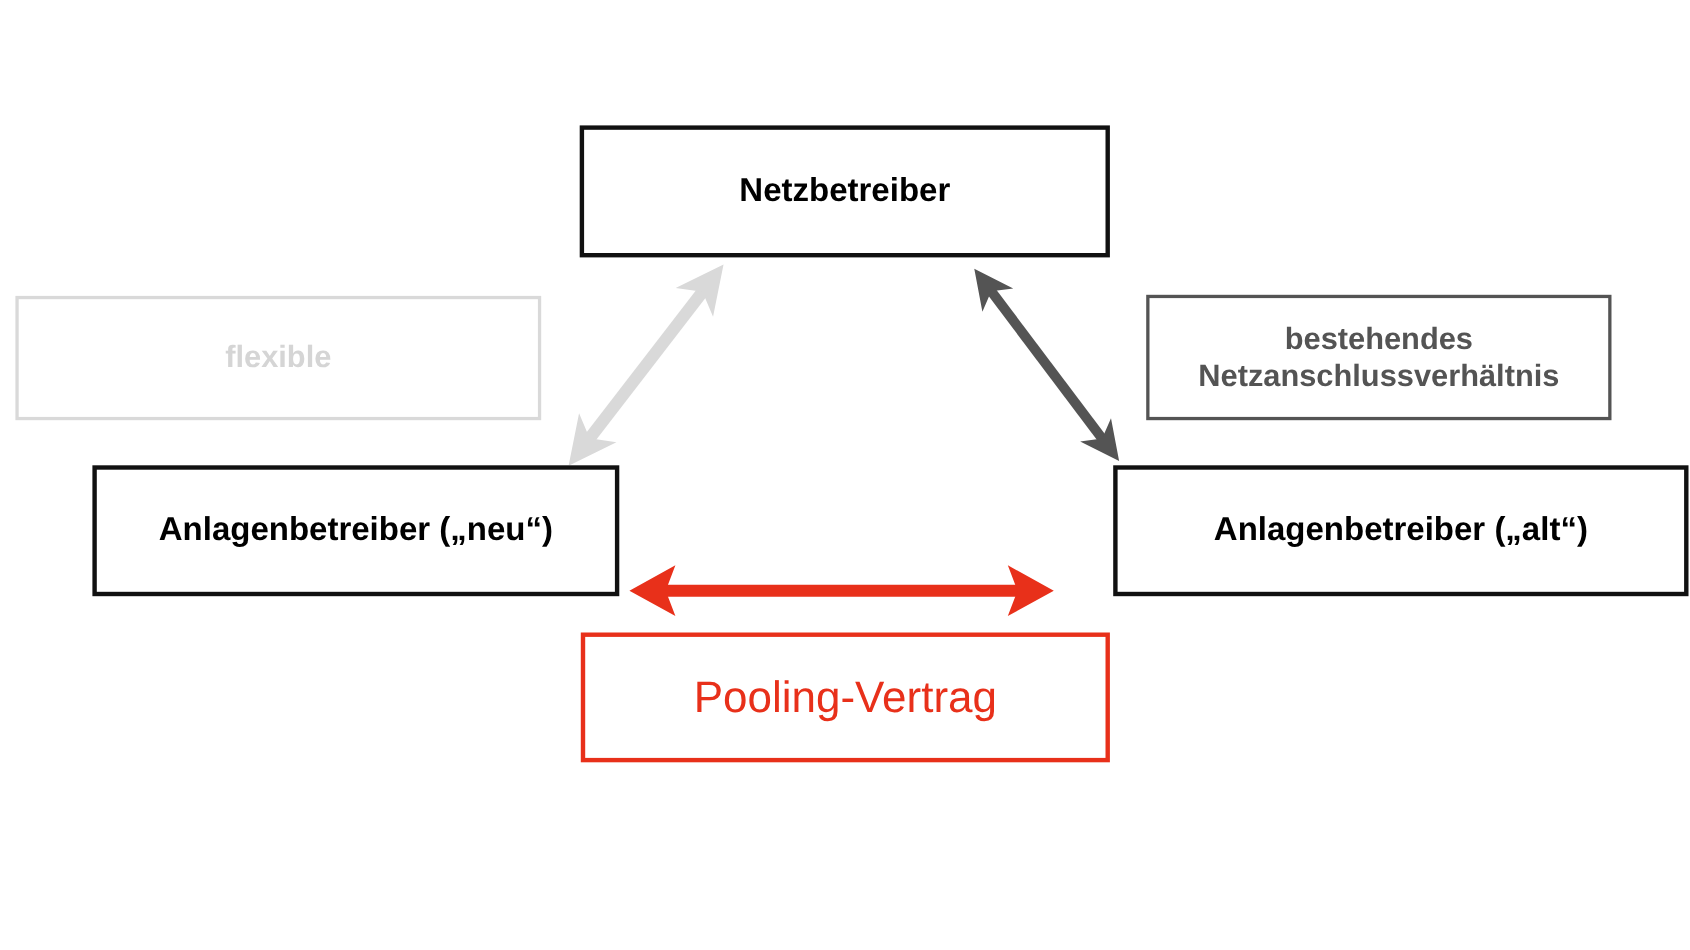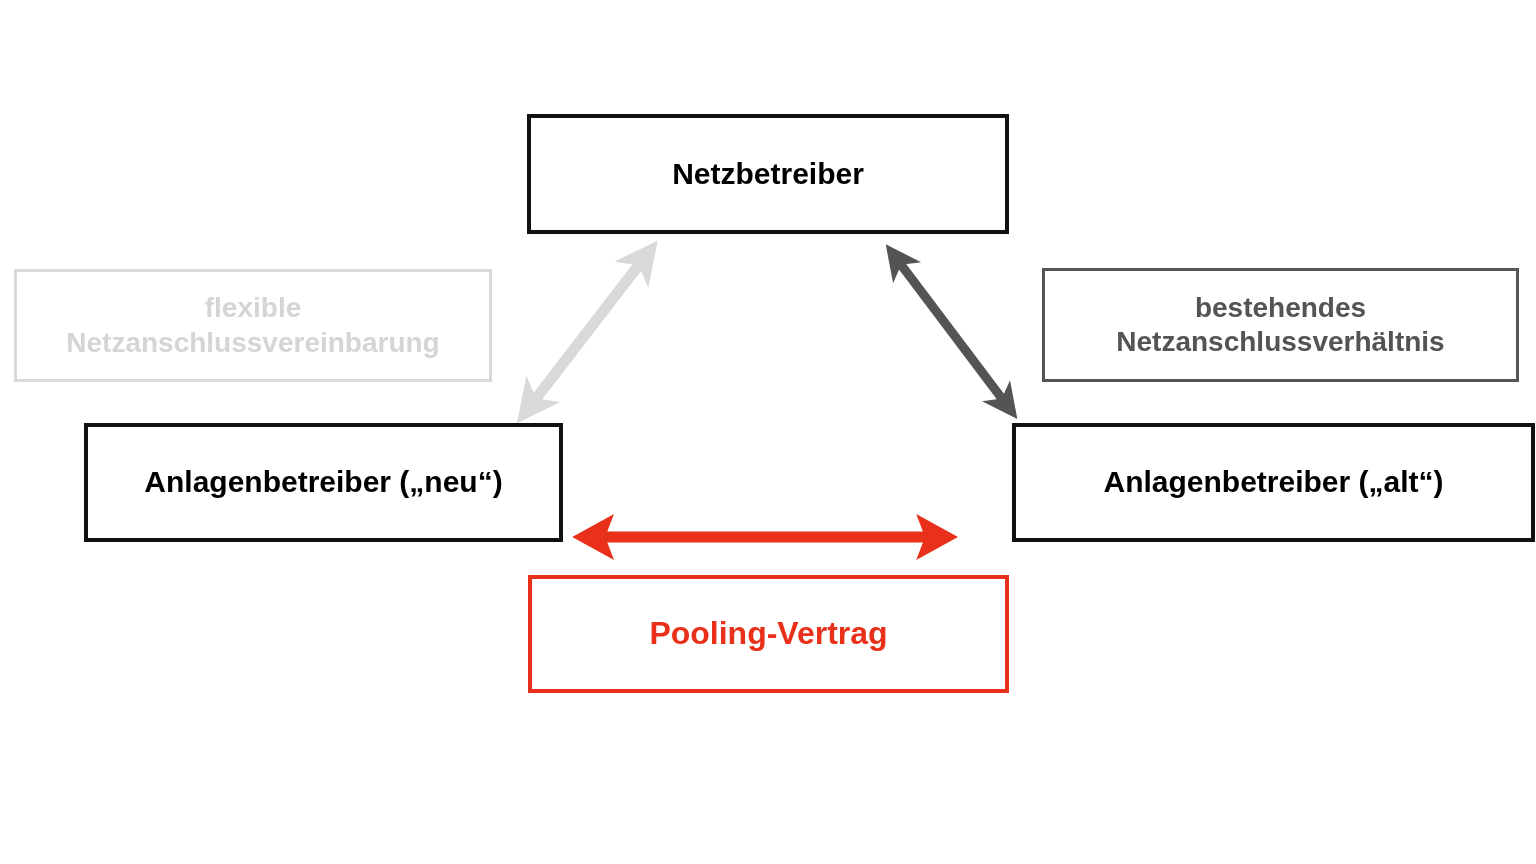--- a/index.html
+++ b/index.html
@@ -30,22 +30,22 @@
   .node-black {
     border: 4px solid #111111;
     color: #000000;
     font-weight: bold;
     font-size: 30px;
     background: #ffffff;
   }
   .node-red {
     border: 4px solid #E8301A;
     color: #E8301A;
-    font-weight: bold;
-    font-size: 32px;
+    font-weight: normal;
+    font-size: 40px;
     background: #ffffff;
   }
   .node-gray-dark {
     border: 3px solid #545454;
     color: #545454;
     font-weight: bold;
     font-size: 28px;
     background: #ffffff;
   }
   .node-gray-light {
@@ -111,24 +111,23 @@
     <span>Anlagenbetreiber („alt“)</span>
   </div>
 
   <div class="node node-red" style="left:528px; top:575px; width:481px; height:118px;">
     <span>Pooling-Vertrag</span>
   </div>
 
   <div class="node node-gray-light" style="left:14px; top:269px; width:478px; height:113px;">
     <span>
       <span class="label-line">flexible</span>
-      <span class="label-line">Netzanschlussvereinbarung</span>
     </span>
   </div>
 
-  <div class="node node-gray-dark" style="left:1042px; top:268px; width:477px; height:114px;align-items:center;">
+  <div class="node node-gray-dark" style="left:1042px; top:268px; width:423px; height:114px;align-items:center;">
     <span>
       <span class="label-line">bestehendes</span>
       <span class="label-line">Netzanschlussverhältnis</span>
     </span>
   </div>
 
 </div>
 
 </body></html>

